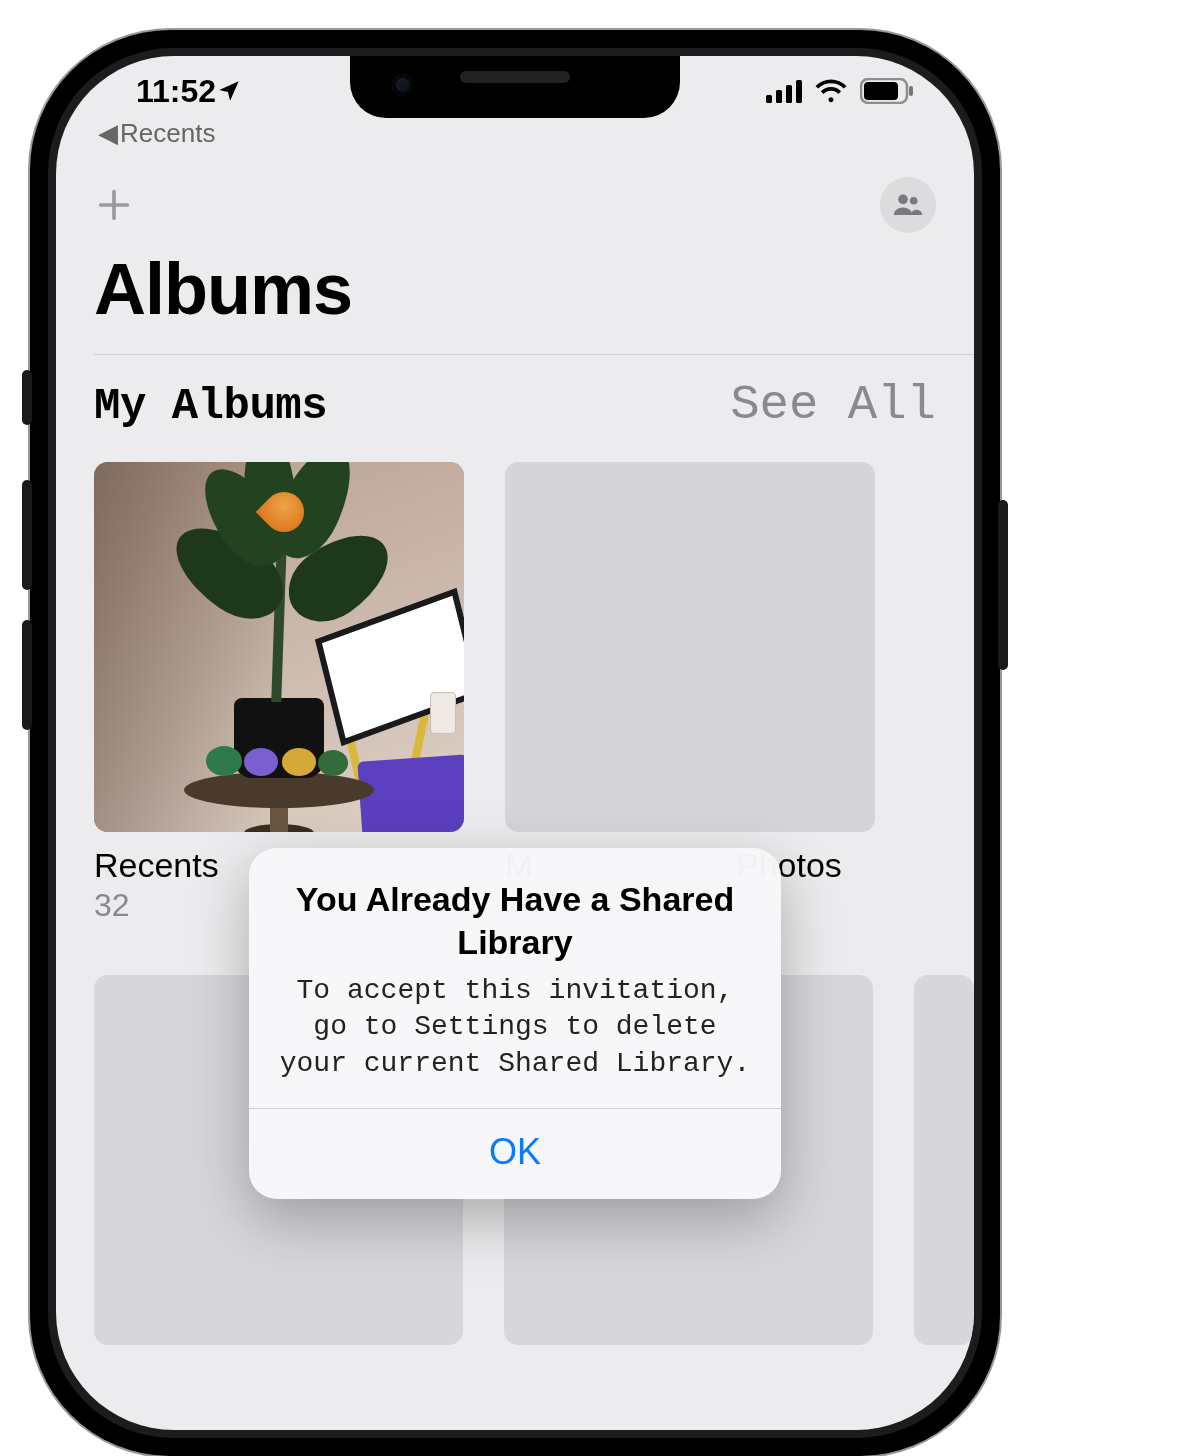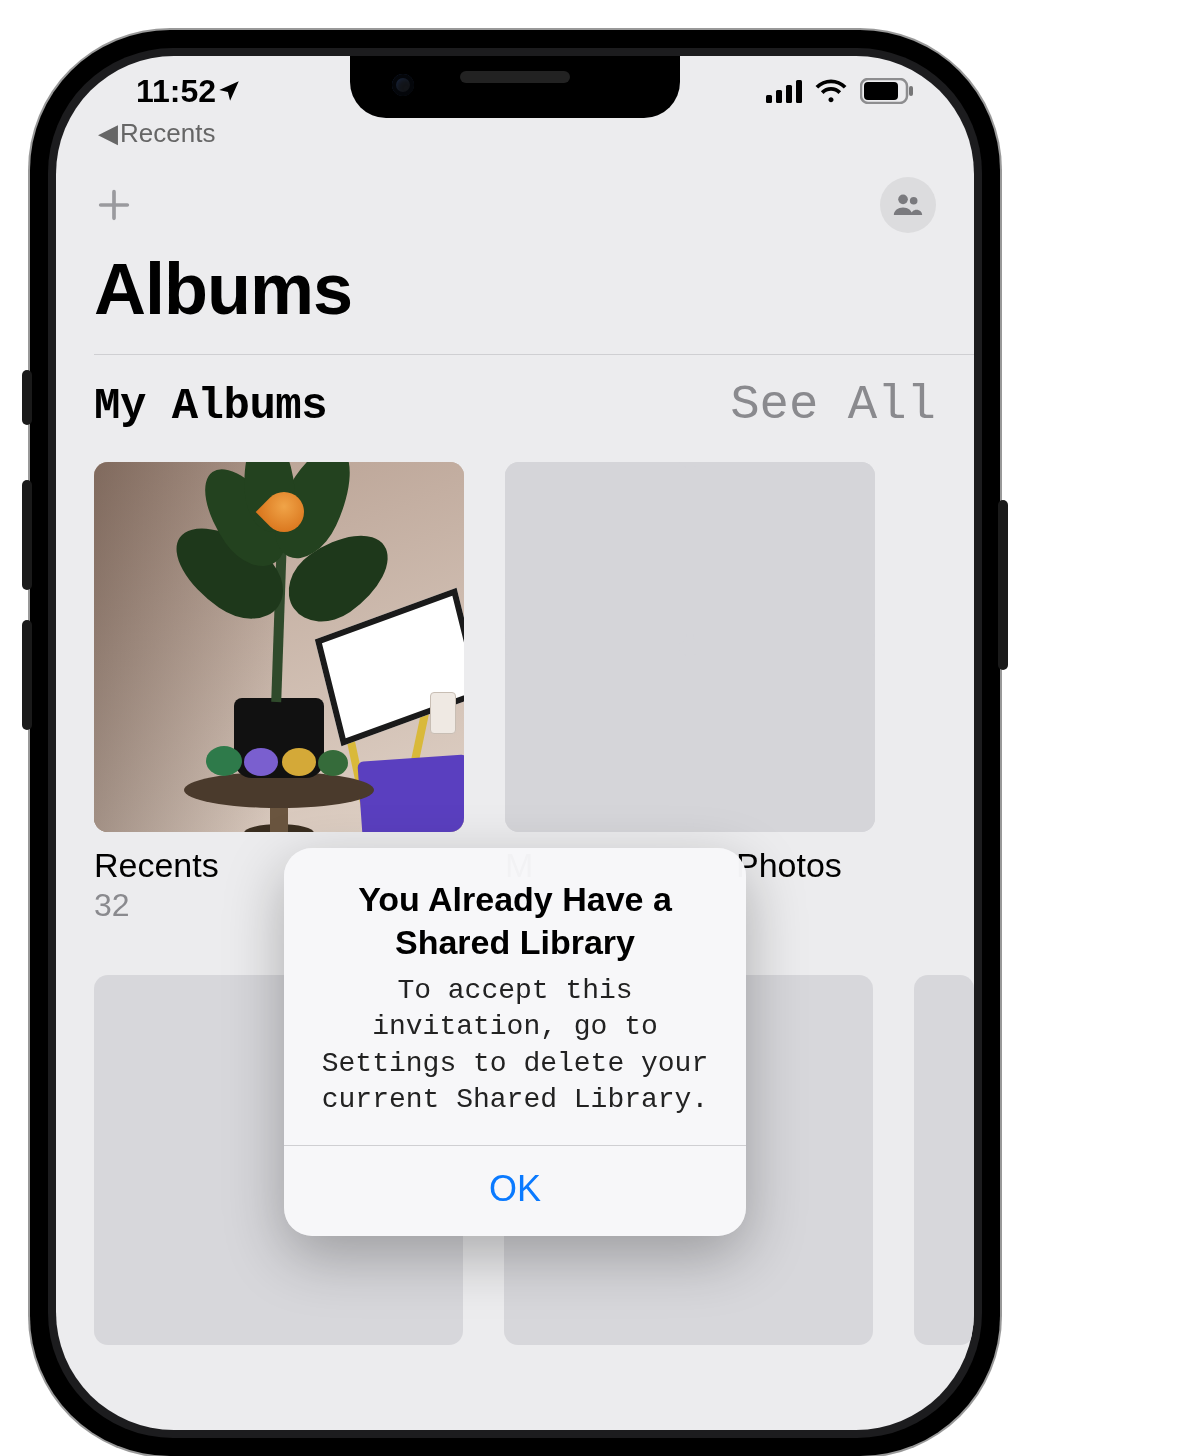--- a/index.html
+++ b/index.html
@@ -195,21 +195,21 @@
 
   
   .albums-row.second{ margin-top:40px; }
   .ph-thumb{ width:370px;height:370px;border-radius:14px;background:#d7d7db;}
 
   
   .alert{
     position:absolute;
     left:50%; transform:translateX(-50%);
     top:792px;
-    width:462px;
+    width:532px;
     background:rgba(247,247,249,.98);
     border-radius:28px;
     box-shadow:0 20px 60px rgba(0,0,0,.28);
     overflow:hidden;
     z-index:60;
   }
   .alert-body{ padding:30px 28px 26px; text-align:center;}
   .alert-title{ font-size:34px; font-weight:700; line-height:1.25;}
   .alert-msg{ font-size:28px; color:#222; margin-top:10px; line-height:1.3;font-family:Liberation Mono, monospace;}
   .alert-sep{ height:1px; background:#cfcfd2;}

